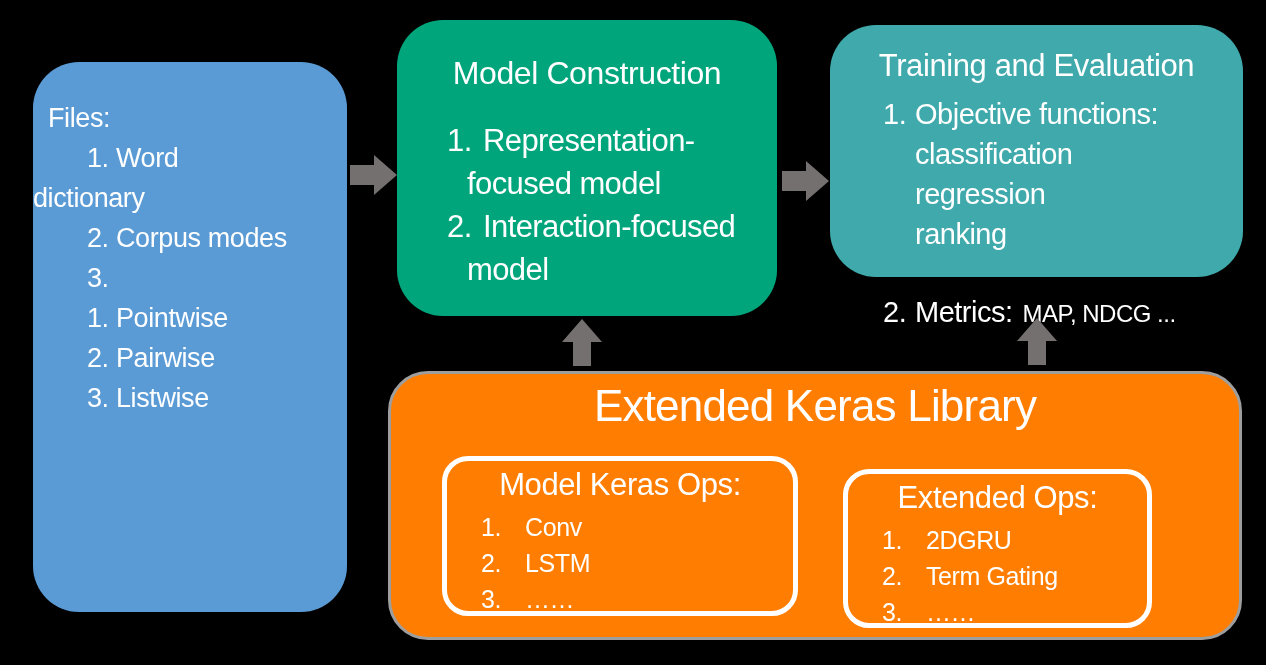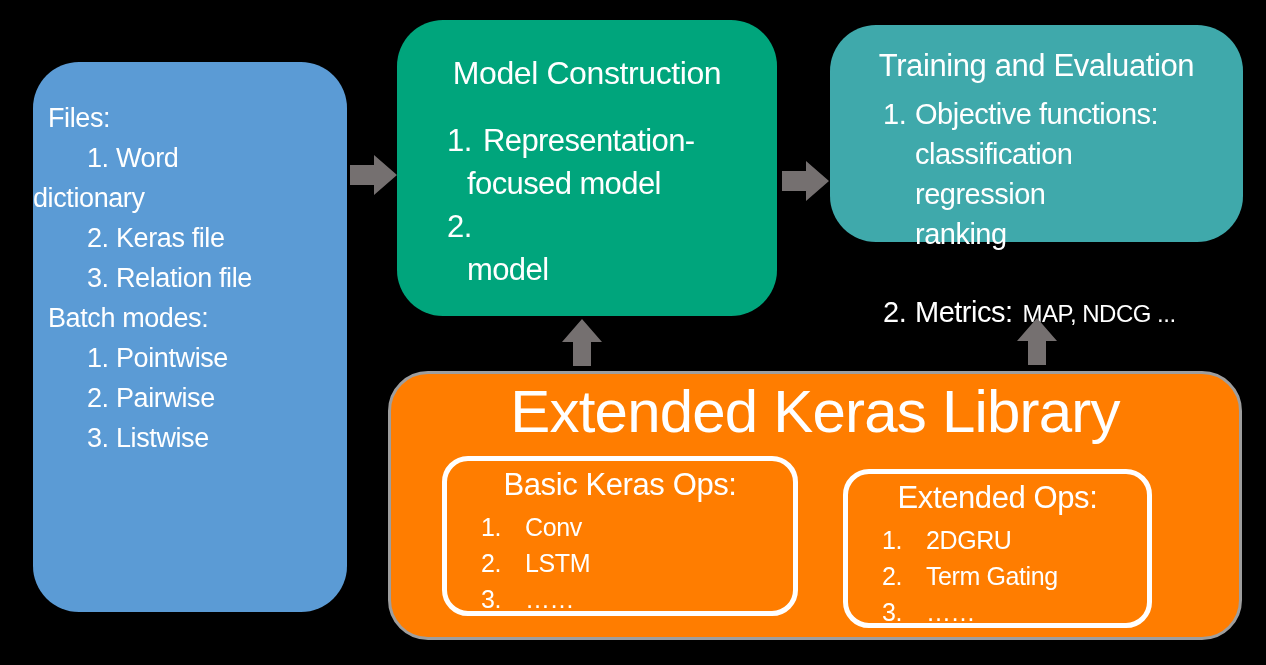--- a/index.html
+++ b/index.html
@@ -28,31 +28,31 @@
   #dp .num{width:29px;}
   #dp .lvl2{}
   
   #mc{left:397px; top:20px; width:380px; height:296px; background:var(--box-green);}
   #mc .box-title{margin-top:33px;}
   #mc .list{margin-top:26px; font-size:31px; line-height:43px; letter-spacing:-0.6px;}
   #mc .lvl1{padding-left:50px;}
   #mc .num{width:36px;}
   #mc .lvl2{padding-left:70px;}
   
-  #te{left:830px; top:25px; width:413px; height:217px; background:var(--box-teal);}
+  #te{left:830px; top:25px; width:413px; height:252px; background:var(--box-teal);}
   #te .box-title{margin-top:21px; font-size:31px;}
   #te .list{margin-top:8px; font-size:29px; line-height:40px; letter-spacing:-0.5px;}
   #te .lvl1{padding-left:53px;}
   #te .num{width:32px;}
   #te .lvl2{padding-left:85px;}
   #te .small{font-size:24px; margin-left:10px;margin-top:40px;}
   
   #kl{left:388px; top:371px; width:854px; height:269px; background:var(--box-orange);
       border:3px solid var(--orange-border); border-radius:40px;}
-  #kl .box-title{margin-top:12px; font-size:60px; line-height:52px; letter-spacing:-0.8px;}
+  #kl .box-title{margin-top:6px; font-size:44px; line-height:52px; letter-spacing:-0.8px;}
   .ops-box{position:absolute; border:5px solid #fff; border-radius:26px; background:transparent;}
   #ops1{left:51px; top:82px; width:356px; height:160px;}
   #ops2{left:452px; top:95px; width:309px; height:159px;}
   .ops-title{margin-top:4px; text-align:center; font-size:31px; line-height:40px; white-space:nowrap;}
   .ops-list{margin-top:4px; font-size:25px; line-height:36px;}
   .ops-list .lvl1{padding-left:34px;}
   .ops-list .num{width:44px;}
   
   .arrow{position:absolute;}
   .arrow svg{display:block;}
@@ -68,27 +68,25 @@
 <div id="dp" class="box rounded">
   <div class="list">
     <div class="row lvl0">Files:</div>
     <div class="row lvl1">
       <span class="num">1.</span>
       <span class="txt">Word</span>
     </div>
     <div class="row lvl2">dictionary</div>
     <div class="row lvl1">
       <span class="num">2.</span>
-      <span class="txt">Keras file</span>
+      <span class="txt">Corpus modes</span>
     </div>
     <div class="row lvl1">
       <span class="num">3.</span>
-      <span class="txt">Relation file</span>
     </div>
-    <div class="row lvl0">Batch modes:</div>
     <div class="row lvl1">
       <span class="num">1.</span>
       <span class="txt">Pointwise</span>
     </div>
     <div class="row lvl1">
       <span class="num">2.</span>
       <span class="txt">Pairwise</span>
     </div>
     <div class="row lvl1">
       <span class="num">3.</span>
@@ -100,20 +98,21 @@
 <div id="mc" class="box rounded">
   <div class="box-title">Model Construction</div>
   <div class="list">
     <div class="row lvl1">
       <span class="num">1.</span>
       <span class="txt">Representation-</span>
     </div>
     <div class="row lvl2">focused model</div>
     <div class="row lvl1">
       <span class="num">2.</span>
+      <span class="txt">Interaction-focused</span>
     </div>
     <div class="row lvl2">model</div>
   </div>
 </div>
 
 <div id="te" class="box rounded">
   <div class="box-title">Training and Evaluation</div>
   <div class="list">
     <div class="row lvl1">
       <span class="num">1.</span>
@@ -127,21 +126,21 @@
       <span class="txt">Metrics:</span>
       <span class="small">MAP, NDCG ...</span>
     </div>
   </div>
 </div>
 
 <div id="kl" class="box">
   <div class="box-title">Extended Keras Library</div>
 
   <div id="ops1" class="ops-box">
-    <div class="ops-title">Basic Keras Ops:</div>
+    <div class="ops-title">Model Keras Ops:</div>
     <div class="ops-list">
       <div class="row lvl1">
         <span class="num">1.</span>
         <span class="txt">Conv</span>
       </div>
       <div class="row lvl1">
         <span class="num">2.</span>
         <span class="txt">LSTM</span>
       </div>
       <div class="row lvl1">

